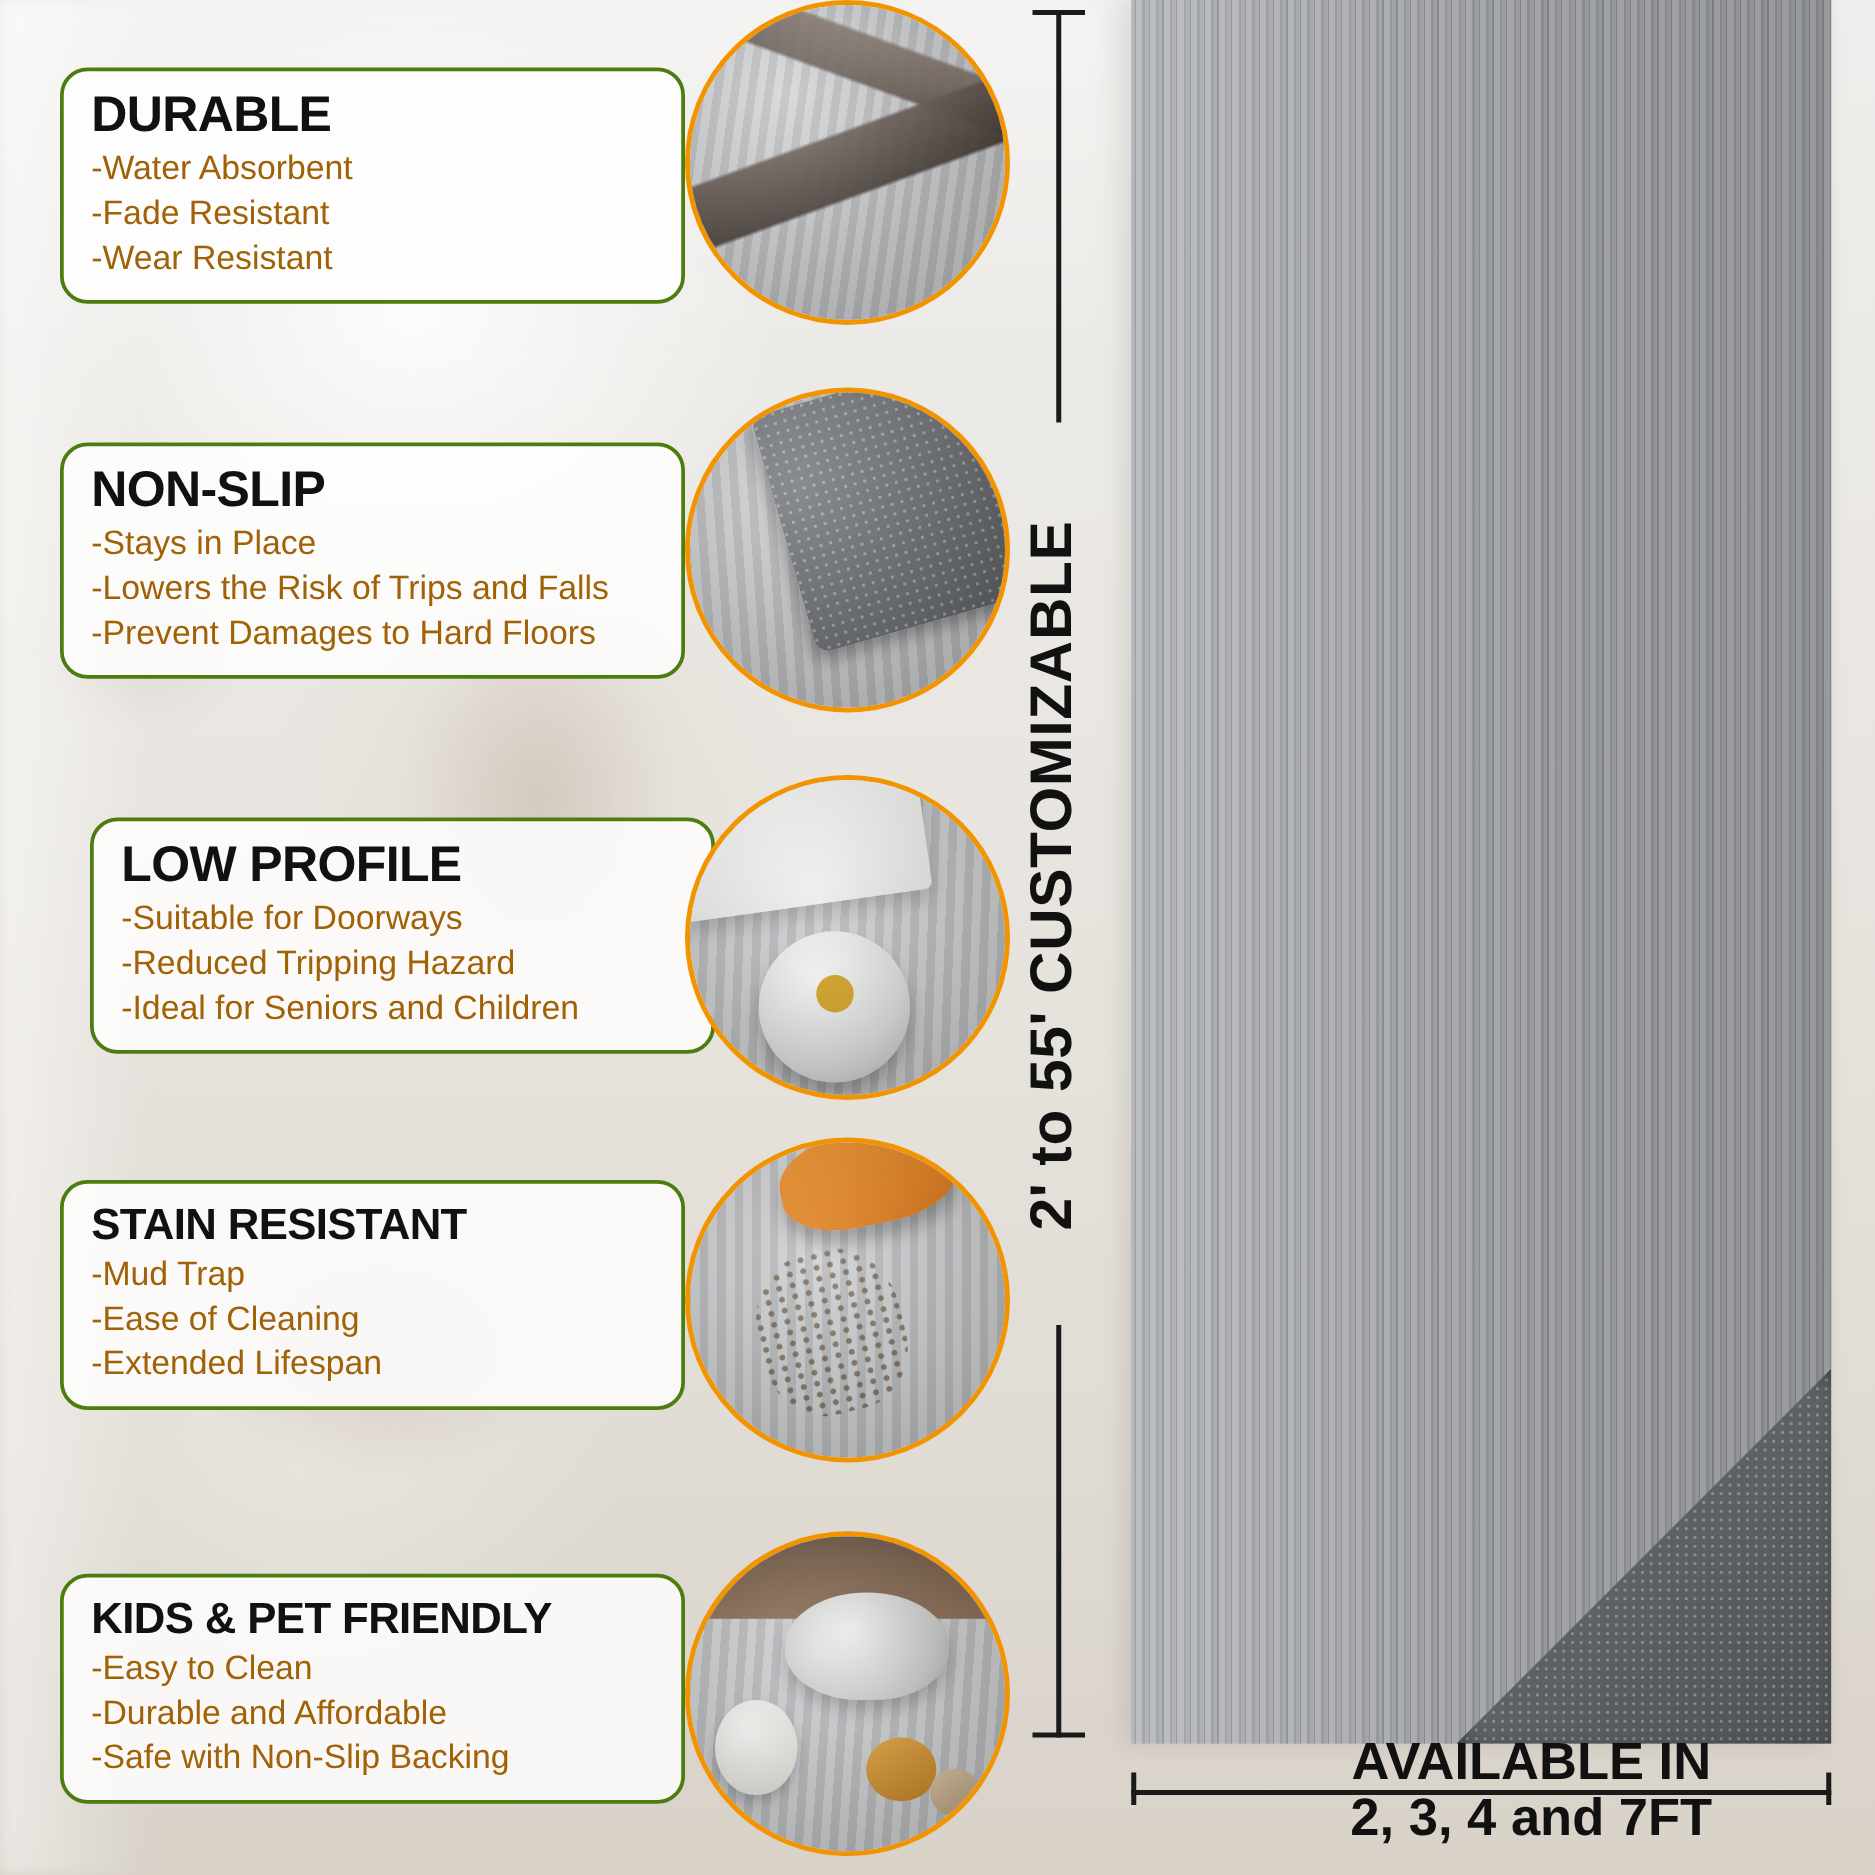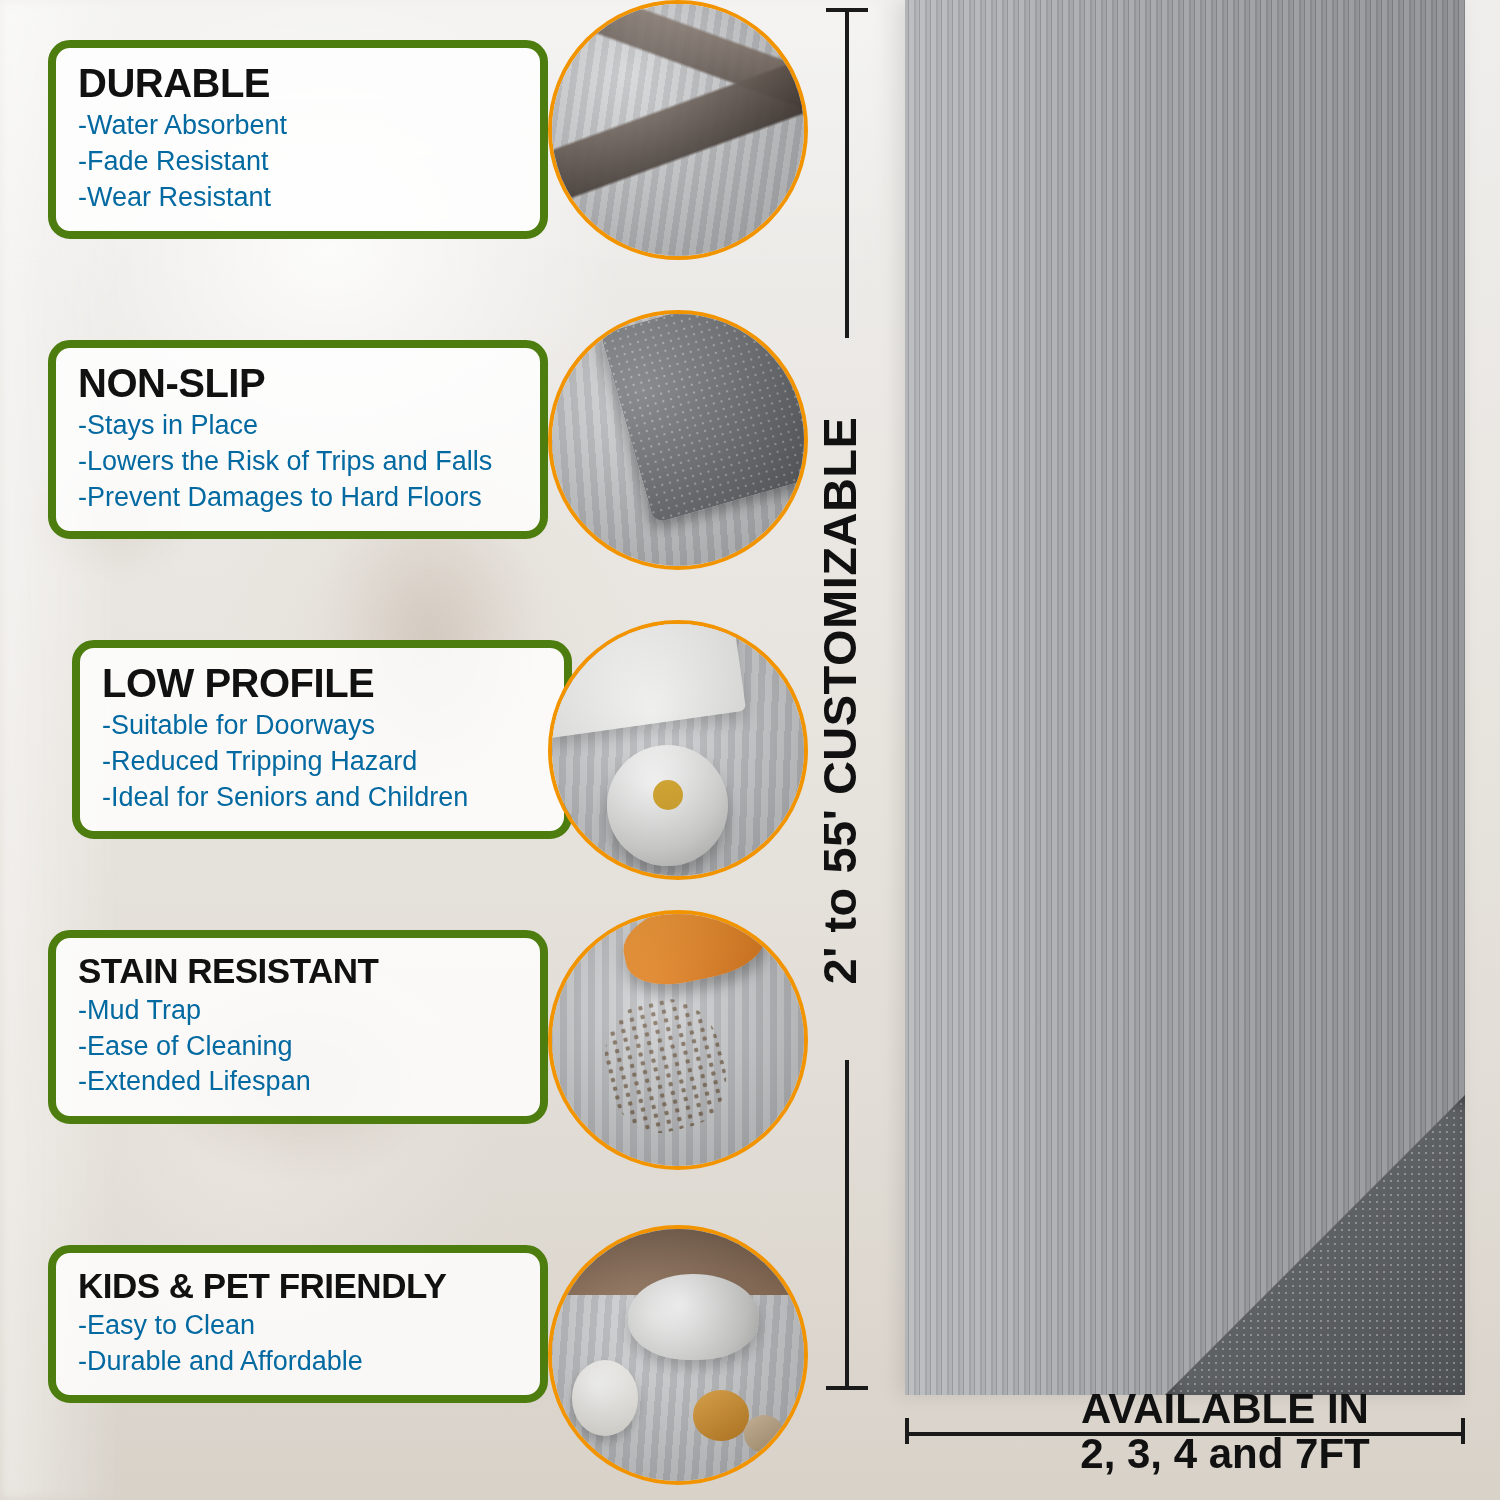--- a/index.html
+++ b/index.html
@@ -42,42 +42,43 @@
 
   
   .feature {
     position: absolute;
     left: 48px;
     width: 700px;
   }
   .feature-card {
     position: relative;
     background: rgba(255,255,255,0.82);
-    border: 8px solid #4d7c0f;
+    border: 3px solid #4d7c0f;
     border-radius: 22px;
     padding: 14px 20px 16px 22px;
     box-sizing: border-box;
     width: 500px;
     z-index: 2;
+    margin-top: 14px;
   }
   .feature-title {
     font-weight: bold;
     font-size: 40px;
     letter-spacing: -0.5px;
     color: #111111;
     line-height: 1.06;
     margin-bottom: 4px;
     white-space: nowrap;
   }
   .feature-title.small {
     font-size: 35px;
   }
   .feature-bullet {
     font-size: 27px;
-    color: #0369a1;
+    color: #a16207;
     line-height: 1.32;
     white-space: nowrap;
   }
 
   
   .bubble {
     position: absolute;
     border-radius: 50%;
     border: 4px solid #F29400;
     overflow: hidden;
@@ -307,20 +308,21 @@
           border-radius: 44% 44% 40% 40%;"></div>
     <div style="position:absolute; inset:0; background: radial-gradient(circle at 40% 35%, rgba(255,255,255,0.14), rgba(0,0,0,0.18) 90%);"></div>
   </div>
 </div>
 
 <div class="feature" style="top:1245px;">
   <div class="feature-card">
     <div class="feature-title small">KIDS &amp; PET FRIENDLY</div>
     <div class="feature-bullet">-Easy to Clean</div>
     <div class="feature-bullet">-Durable and Affordable</div>
+    <div class="feature-bullet">-Safe with Non-Slip Backing</div>
   </div>
   <div class="bubble" style="left:500px; top:-20px; width:260px; height:260px;">
     <div class="rib ribbed-diag" style="transform: rotate(-8deg) scale(1.4);"></div>
     <div style="position:absolute; left:0; top:0; width:100%; height:26%;
           background: linear-gradient(180deg, #6d5542, #8a6b52);"></div>
     <div style="position:absolute; left:30%; top:18%; width:52%; height:34%;
           border-radius: 50% 50% 46% 46%;
           background: radial-gradient(circle at 40% 35%, #efefef, #c9cac8 70%, #a9aaa8 100%);
           box-shadow: 0 8px 14px rgba(0,0,0,0.22);"></div>
     <div style="position:absolute; left:8%; top:52%; width:26%; height:30%;

